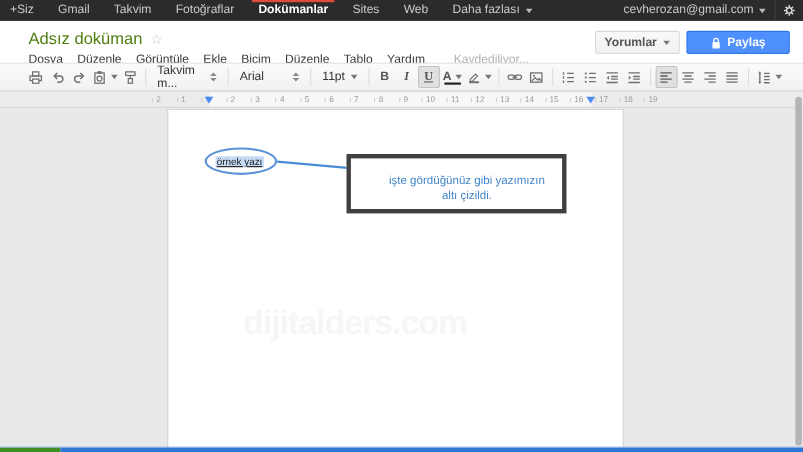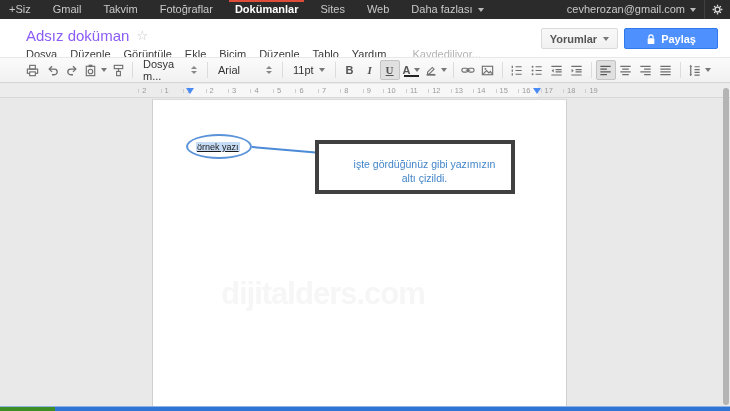--- a/index.html
+++ b/index.html
@@ -22,21 +22,21 @@
   .tb-right { margin-left:auto; display:flex; align-items:flex-end; height:19px; }
   .tb-account { display:flex; align-items:center; gap:5px; padding:0 8px; height:19px; line-height:19px; }
   .tb-gearbox { width:26px; height:19px; display:flex; align-items:center; justify-content:center; border-left:1px solid #404040; }
   .car { width:0; height:0; border-left:3px solid transparent; border-right:3px solid transparent; border-top:4px solid #9a9a9a; }
   .car.light { border-top-color:#bbb; }
   .car.dark  { border-top-color:#777; }
 
   
   .header { position:absolute; left:0; top:19px; width:730px; height:38px; background:#fff; z-index:20; }
   .doc-title-row { position:absolute; left:26px; top:8px; display:flex; align-items:center; gap:7px; }
-  .doc-title { font-size:15px; color:#8b5cf6; }
+  .doc-title { font-size:15px; color:#4d7c0f; }
   .star { font-size:13px; color:#c4c4c4; line-height:1; cursor:pointer; }
   .menubar { position:absolute; left:26px; top:29px; display:flex; gap:13px; font-size:11px; color:#3a3a3a; }
   .menu-item { cursor:pointer; }
   .saving { color:#b3b3b3; margin-left:13px; cursor:default; }
   .hdr-buttons { position:absolute; right:12px; top:9px; display:flex; gap:6px; }
   .btn-comments {
     height:21px; display:flex; align-items:center; gap:6px; padding:0 8px;
     border:1px solid #dadada; border-radius:2px; background:linear-gradient(#f8f8f8,#f1f1f1);
     font-size:11px; font-weight:bold; color:#555; cursor:pointer;
   }
@@ -201,21 +201,21 @@
     <svg width="15" height="15" viewBox="0 0 16 16" stroke="#6e6e6e" fill="none" stroke-width="1.2">
       <rect x="3.5" y="2.5" width="9" height="3.5"></rect>
         <path d="M8 6v3"></path>
         <rect x="6" y="9" width="4" height="4.5"></rect>
     </svg>
   </span>
 
   <span class="tsep"></span>
 
   <span class="tdrop" style="width:66px;">
-    <span style="flex:1;">Dosya m...</span>
+    <span style="flex:1;">Takvim m...</span>
     <span class="updn">
         <i class="up"></i>
         <i class="dn"></i>
       </span>
   </span>
   <span class="tsep"></span>
   <span class="tdrop" style="width:66px;">
     <span style="flex:1;">Arial</span>
     <span class="updn">
         <i class="up"></i>

